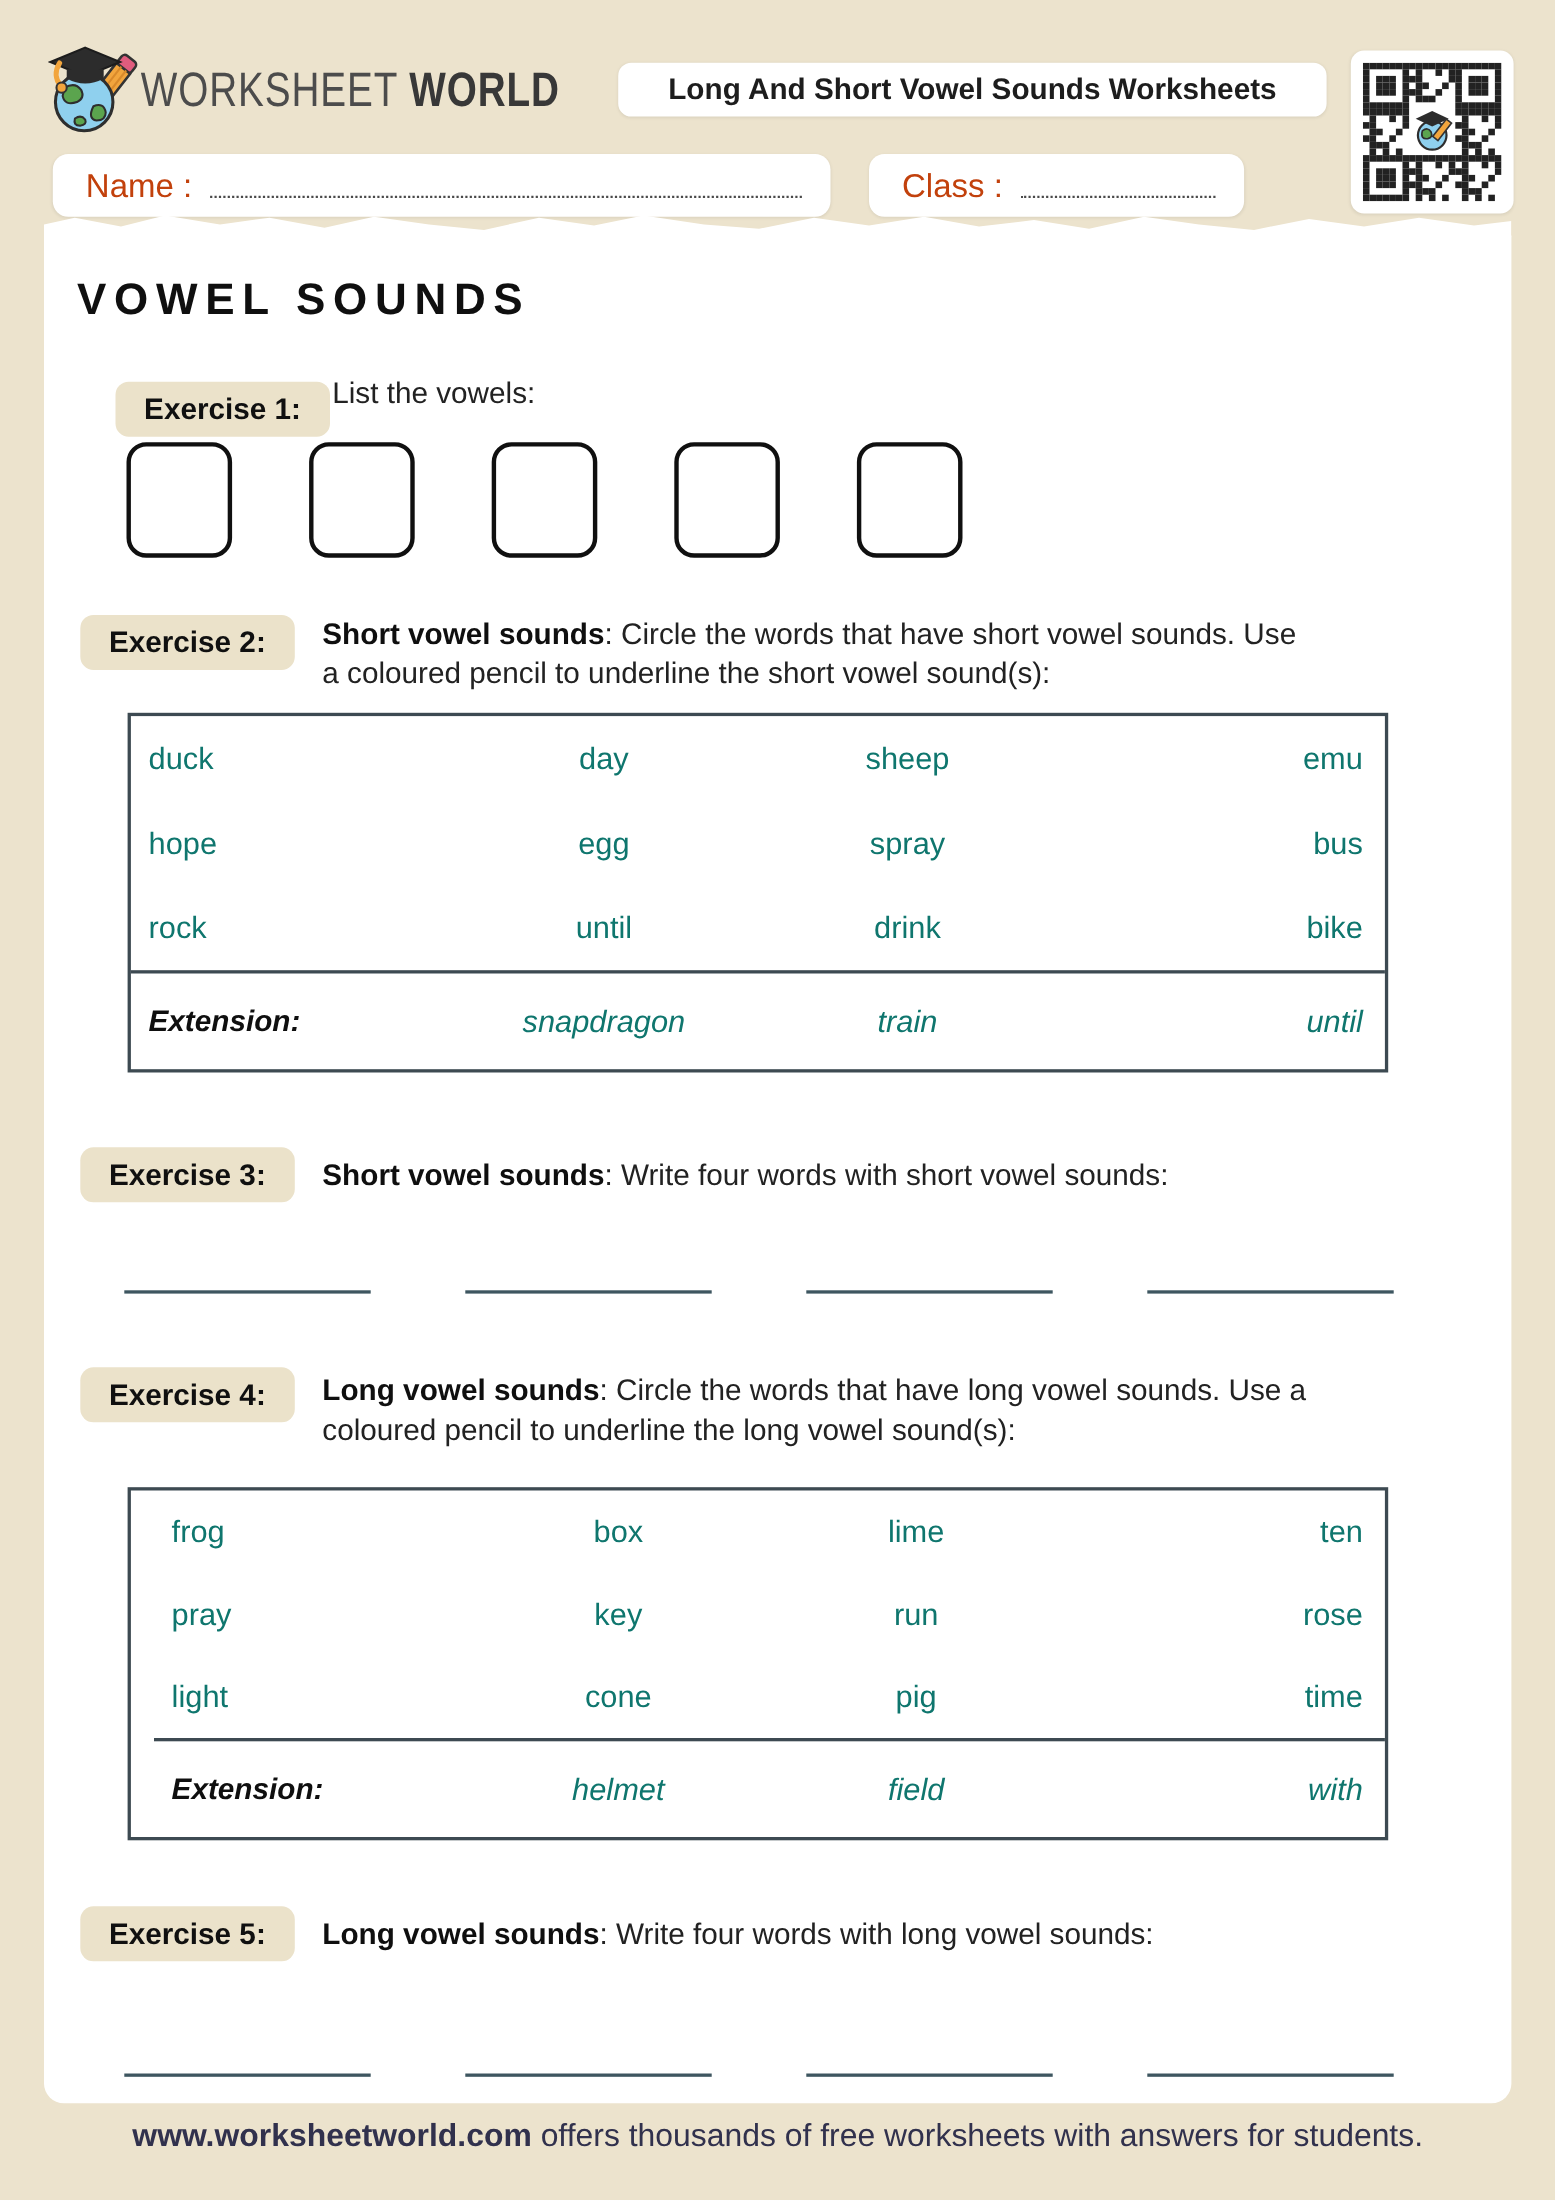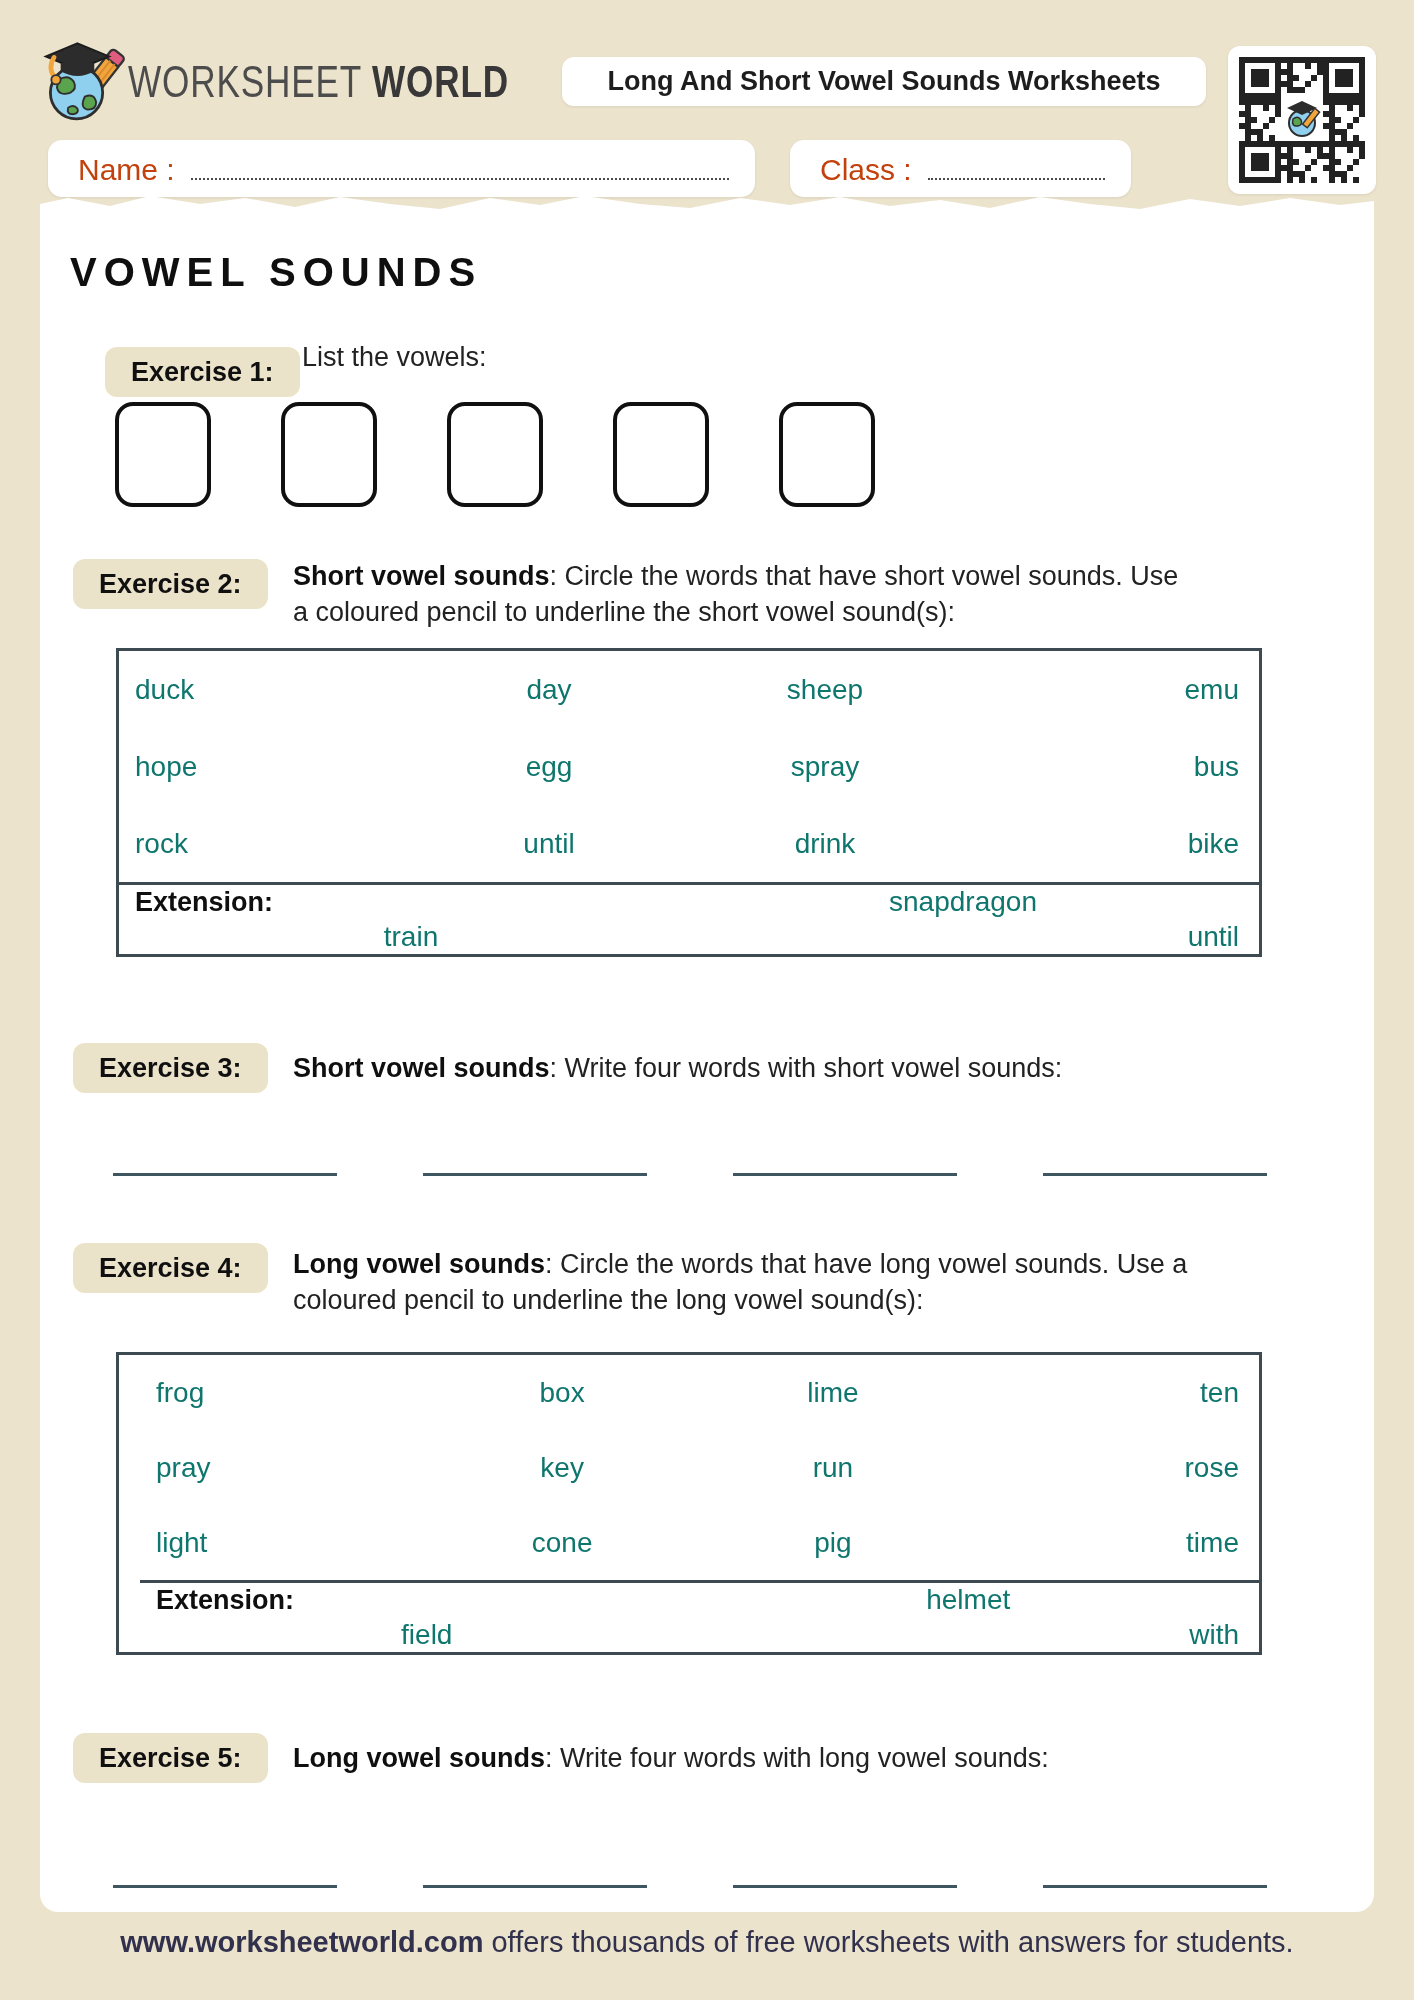--- a/index.html
+++ b/index.html
@@ -62,22 +62,22 @@
   #i5{left:293px;top:1733px;line-height:50px;}
 
   #vowel-boxes{left:115px;top:402px;display:flex;gap:70px;}
   .vowel-box{width:96px;height:105px;border:4px solid #101010;border-radius:18px;background:#fff;}
 
   .word-table{left:116px;width:1146px;border:3px solid var(--table-border);background:#fff;}
   #t-short{top:648px;}
   #t-long{top:1352px;padding-left:21px;}
   .wt-row{display:grid;grid-template-columns:1fr 1fr 1fr 1fr;height:77px;align-items:center;padding:0 20px 0 16px;}
   #t-long .wt-row{height:75px;}
-  .wt-ext{display:grid;grid-template-columns:1fr 1fr;height:72px;align-items:center;
-    padding:0 20px 0 16px;border-top:3px solid var(--table-border);}
+  .wt-ext{display:grid;grid-template-columns:1fr 1fr 1fr 1fr;height:90px;align-items:center;
+    padding:0 20px 0 16px;border-top:3px solid var(--table-border);font-style:italic;}
   .wt-cell{font-size:28px;color:#0f766e;}
   .c0{text-align:left;}
   .c1,.c2{text-align:center;}
   .c3{text-align:right;}
   .wt-ext-label{font-weight:800;font-size:27px;color:#0f0f0f;}
 
   .blank-lines{left:113px;display:flex;gap:86px;}
   #lines3{top:1160px;}
   #lines5{top:1872px;}
   .blank-line{width:224px;height:16px;border-bottom:3.5px solid var(--line-color);}

